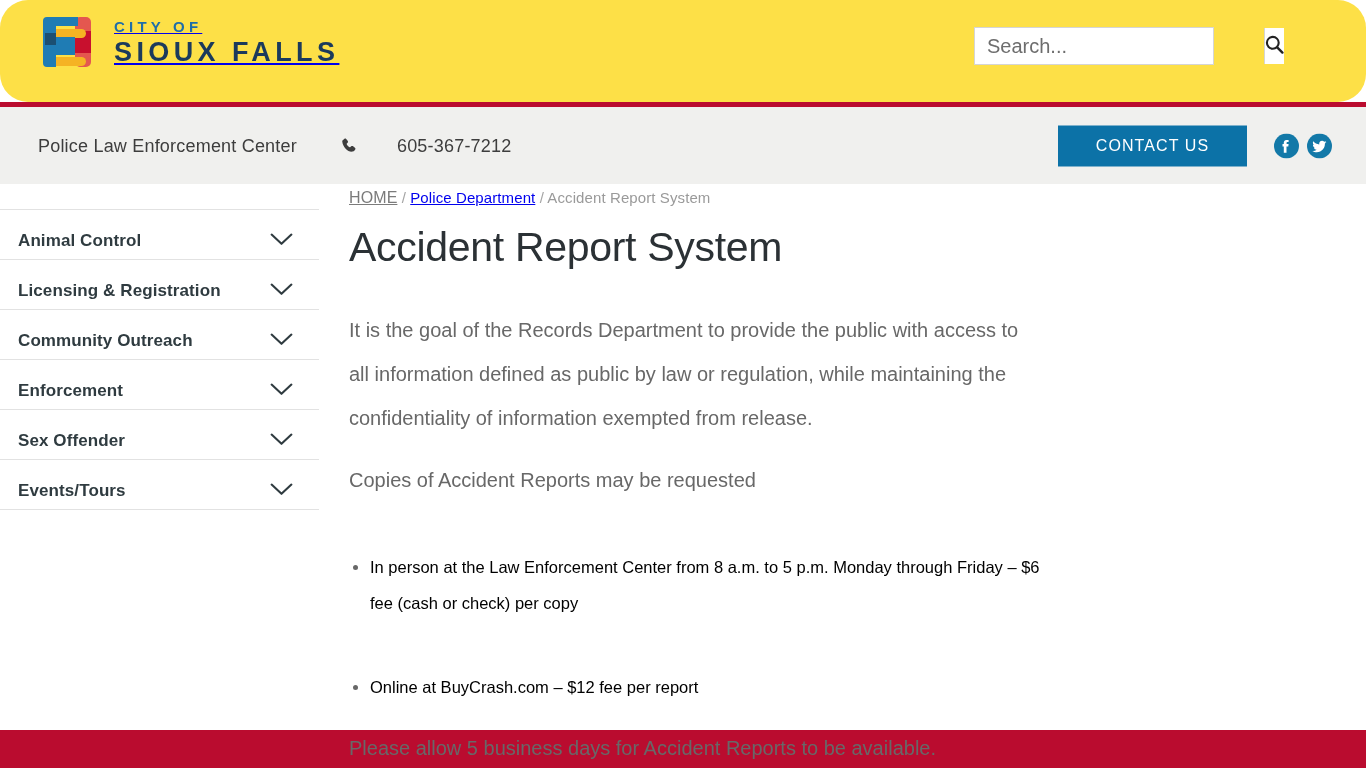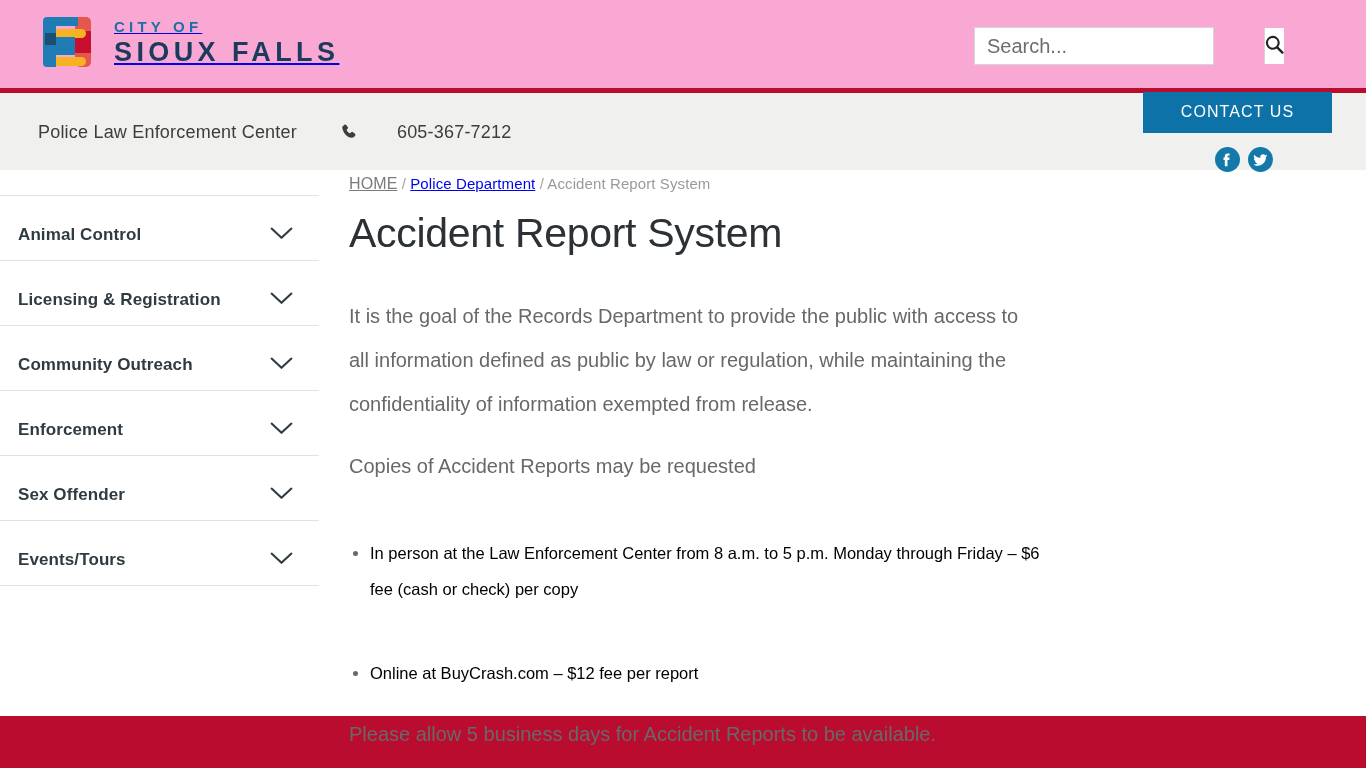--- a/index.html
+++ b/index.html
@@ -8,22 +8,23 @@
     margin: 0; padding: 0;
     width: 1366px; height: 768px;
     background: #ffffff;
     font-family: "Liberation Sans", sans-serif;
     overflow: hidden;
   }
 
   
   .header {
     position: relative;
-    height: 88px;
-    background: #f9a8d4;
+    height: 102px;
+    background: #fde047;
+    border-radius: 28px;
   }
   .logo-wrap {
     position: absolute;
     left: 36px; top: 11px;
     display: flex;
     align-items: center;
     gap: 16px;
   }
   .logo-mark { width: 62px; height: 62px; display: block; }
   .logo-text { display: flex; flex-direction: column; line-height: 1; }
@@ -93,23 +94,21 @@
     align-items: center;
     white-space: nowrap;
     gap: 38px;
   }
   .phone-icon { margin: 0 1px 0 6px; display: inline-flex; align-items: center; }
   .contact-right {
     position: absolute;
     right: 34px; top: 50%;
     transform: translateY(-50%);
     display: flex;
-    align-items: center;
     gap: 14px;
-    flex-direction: column;
   }
   .contact-btn {
     width: 189px; height: 41px;
     background: #0c72a7;
     color: #ffffff;
     border: none;
     font-size: 16px;
     letter-spacing: 1.1px;
     cursor: pointer;
     font-family: "Liberation Sans", sans-serif;
@@ -126,21 +125,21 @@
     height: 546px;
     background: #fff;
   }
   .sidebar {
     width: 319px;
     flex: 0 0 319px;
     padding-top: 26px;
     background: #fff;
   }
   .nav-item {
-    height: 66px;
+    height: 51px;
     border-top: 1px solid #e2e2e2;
     border-bottom: 1px solid #e2e2e2;
     margin-top: -1px;
     display: flex;
     align-items: center;
     justify-content: space-between;
     padding: 13px 26px 0 18px;
     cursor: pointer;
     background: #fff;
   }

